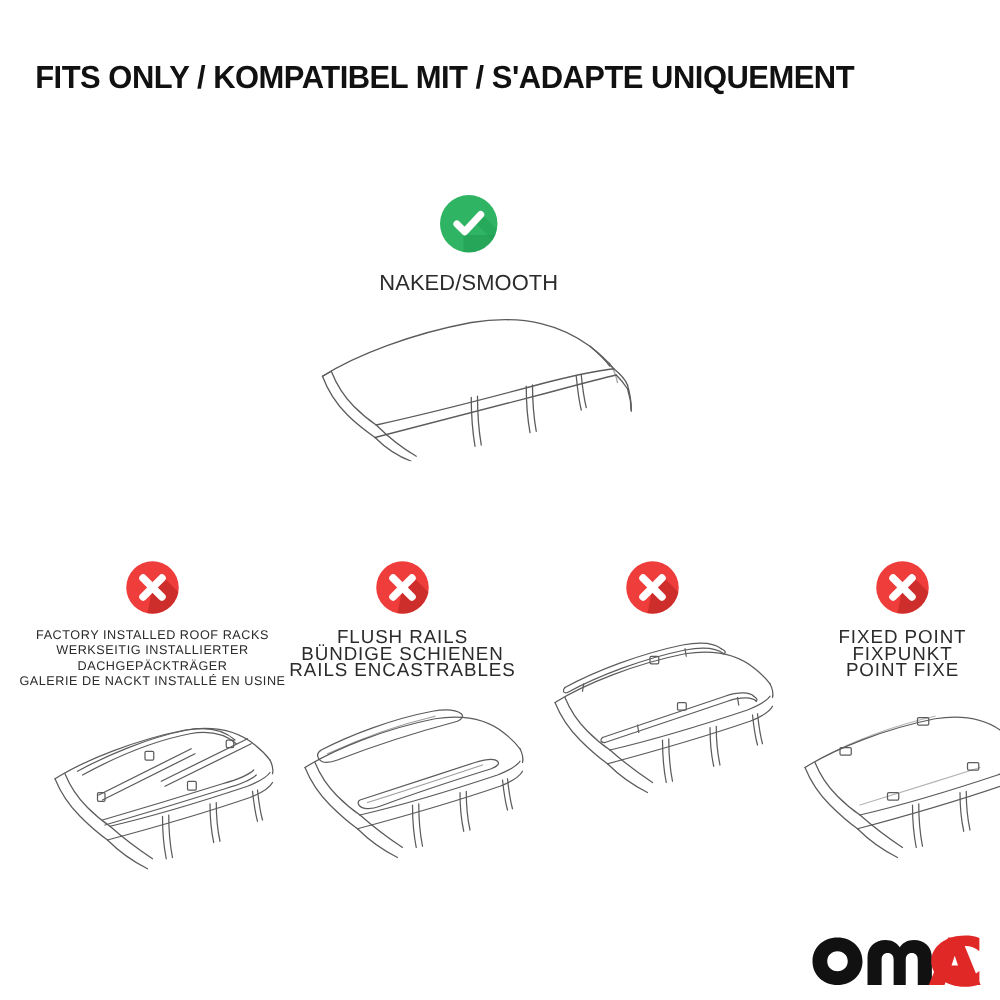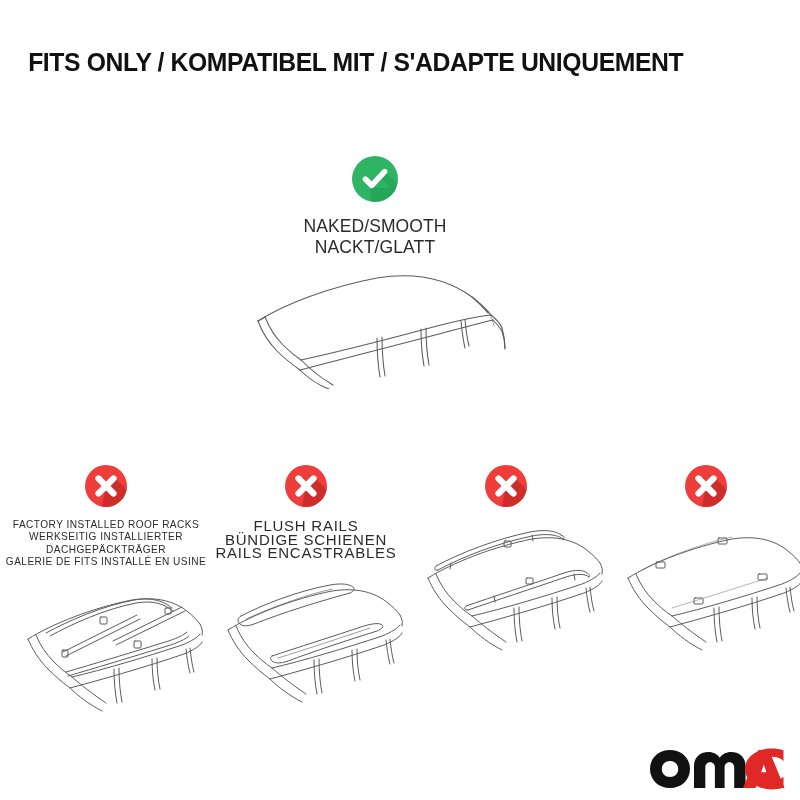--- a/index.html
+++ b/index.html
@@ -66,28 +66,28 @@
 
   .roof-hero {
     margin-top: 12px;
     width: 300px;
     height: 120px;
   }
 
   
   .grid {
     position: absolute;
-    top: 464px;
+    top: 448px;
     left: 0;
     width: 732px;
     display: flex;
     flex-direction: row;
     align-items: flex-start;
     justify-content: space-between;
-    padding: 0 6px;
+    padding: 0 22px;
     box-sizing: border-box;
   }
   .cell {
     width: 200px;
     display: flex;
     flex-direction: column;
     align-items: center;
   }
   .cell-label {
     margin-top: 11px;
@@ -139,21 +139,20 @@
       <g clip-path="url(#clipGreen)">
         <path d="M19.5 27.5 L25 33 L47 33 L47 47 L20 47 Z" fill="#1f9b52" opacity="0.55"></path>
         <path d="M33.5 15.5 L47 29 L47 41 L30 24 Z" fill="#1f9b52" opacity="0.45"></path>
       </g>
       <path d="M14.5 24.2 L20.8 30.4 L33.6 16.6" fill="none" stroke="#ffffff" stroke-width="5.6" stroke-linecap="round" stroke-linejoin="round"></path>
     </svg>
   </div>
 
   <div class="hero-label">
     <div>NAKED/SMOOTH</div>
-    <div>NACKT/GLATT</div>
   </div>
 
   <div class="roof-hero">
     <svg viewBox="0 0 300 120" width="300" height="120" aria-hidden="true">
       <g fill="none" stroke="#5c5c5c" stroke-width="1.05" stroke-linecap="round" stroke-linejoin="round">
 
         <path d="M33 52 C60 35 104 18 152 9 C196 2 225 12 247 28 C256 35 262 41 266 46"></path>
         <path d="M33 52 L40 48"></path>
 
         <path d="M40 48 C44 58 50 68 58 76 C64 82 70 87 76 91"></path>
@@ -203,21 +202,21 @@
         <g stroke="#ffffff" stroke-width="6.2" stroke-linecap="round">
           <line x1="14.5" y1="14.5" x2="29.5" y2="29.5"></line>
           <line x1="29.5" y1="14.5" x2="14.5" y2="29.5"></line>
         </g>
       </svg>
     </div>
     <div class="cell-label tight">
       <div>FACTORY INSTALLED ROOF RACKS</div>
       <div>WERKSEITIG INSTALLIERTER</div>
       <div>DACHGEPÄCKTRÄGER</div>
-      <div>GALERIE DE FITS INSTALLÉ EN USINE</div>
+      <div>GALERIE DE NACKT INSTALLÉ EN USINE</div>
     </div>
     <div class="roof-small">
       <svg viewBox="0 0 200 135" width="200" height="135" aria-hidden="true">
         <g fill="none" stroke="#5c5c5c" stroke-width="1" stroke-linecap="round" stroke-linejoin="round">
 
           <path d="M22 62 C46 47 86 31 126 23 C152 19 170 25 182 35 C187 39 191 43 194 47"></path>
           <path d="M22 62 C26 72 33 83 42 92 C49 99 57 106 64 111"></path>
           <path d="M30 58 C34 68 40 77 48 85 C54 91 60 96 66 100"></path>
           <path d="M64 111 C72 119 84 128 96 134"></path>
           <path d="M66 100 C75 108 88 118 100 126"></path>
@@ -374,20 +373,25 @@
         <circle cx="22" cy="22" r="21" fill="#ee3d3a"></circle>
         <g clip-path="url(#clipRed4)">
           <path d="M22 22 L30.5 13.5 L43 26 L43 43 L18 43 Z" fill="#b3201f" opacity="0.55"></path>
         </g>
         <g stroke="#ffffff" stroke-width="6.2" stroke-linecap="round">
           <line x1="14.5" y1="14.5" x2="29.5" y2="29.5"></line>
           <line x1="29.5" y1="14.5" x2="14.5" y2="29.5"></line>
         </g>
       </svg>
     </div>
+    <div class="cell-label">
+      <div>FIXED POINT</div>
+      <div>FIXPUNKT</div>
+      <div>POINT FIXE</div>
+    </div>
     <div class="roof-small">
       <svg viewBox="0 0 200 135" width="200" height="135" aria-hidden="true">
         <g fill="none" stroke="#5c5c5c" stroke-width="1" stroke-linecap="round" stroke-linejoin="round">
           <path d="M22 62 C46 47 86 31 126 23 C152 19 170 25 182 35 C187 39 191 43 194 47"></path>
           <path d="M22 62 C26 72 33 83 42 92 C49 99 57 106 64 111"></path>
           <path d="M30 58 C34 68 40 77 48 85 C54 91 60 96 66 100"></path>
           <path d="M64 111 C72 119 84 128 96 134"></path>
           <path d="M66 100 C75 108 88 118 100 126"></path>
           <path d="M66 100 C96 93 140 80 176 68 C186 64 192 60 194 57"></path>
           <path d="M64 111 C94 103 140 90 178 77 C188 73 194 69 196 65"></path>

